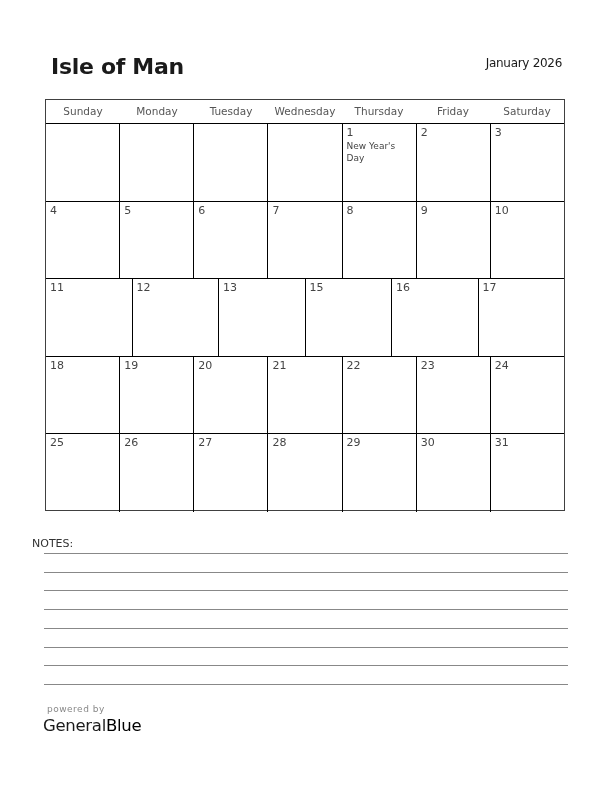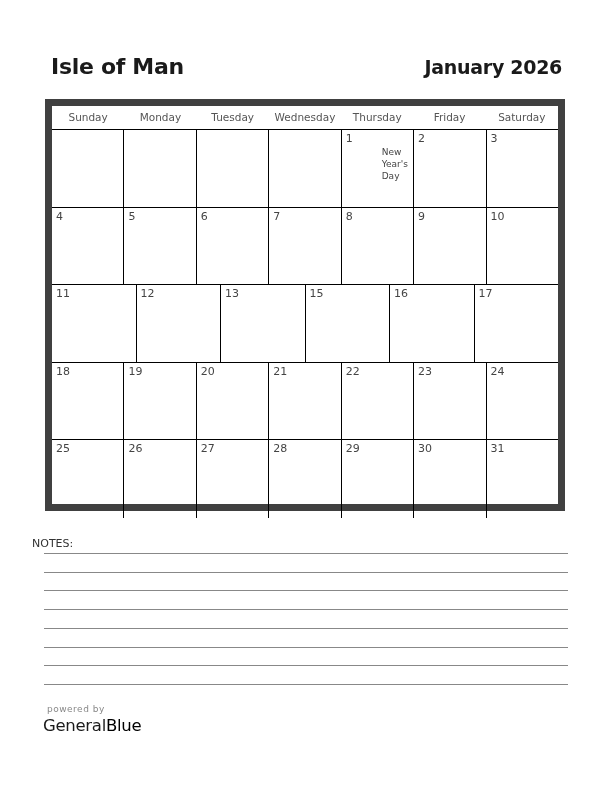--- a/index.html
+++ b/index.html
@@ -1,27 +1,27 @@
 <!DOCTYPE html>
 <html><head>
   <meta charset="utf-8">
   <style>
     html, body { margin: 0; padding: 0; background: #ffffff; }
     body { width: 612px; height: 792px; position: relative; font-family: "DejaVu Sans", sans-serif; color: #222; overflow: hidden; }
     .title { position: absolute; top: 54px; left: 51px; font-size: 22px; font-weight: 700; color: #1a1a1a; letter-spacing: -0.3px; }
-    .month { position: absolute; top: 56px; right: 50px; font-size: 19px; font-weight: 700; color: #1a1a1a; letter-spacing: -0.3px; }
-    .cal { position: absolute; left: 45px; top: 99px; width: 520px; height: 412px; border: 7px solid #404040; box-sizing: border-box; }
+    .month { position: absolute; top: 56px; right: 50px; font-size: 12px; font-weight: 400; color: #1a1a1a; letter-spacing: -0.3px; }
+    .cal { position: absolute; left: 45px; top: 99px; width: 520px; height: 412px; border: 1px solid #404040; box-sizing: border-box; }
     .hdr { display: flex; height: 24px; border-bottom: 1px solid #000; box-sizing: border-box; }
     .hdr div { flex: 1; text-align: center; font-size: 10.5px; color: #555; line-height: 23px; }
     .week { display: flex; height: 77.6px; border-bottom: 1px solid #000; box-sizing: border-box; }
     .week:last-child { border-bottom: none; }
     .cell { flex: 1; border-right: 1px solid #000; box-sizing: border-box; padding: 2px 4px; position: relative; }
     .cell:last-child { border-right: none; }
     .num { font-size: 11px; color: #444; line-height: 13px; }
-    .evt { font-size: 9px; color: #444; line-height: 12px; margin-top: 1px; margin-left: 36px; }
+    .evt { font-size: 9px; color: #444; line-height: 12px; margin-top: 1px; }
     .notes-label { position: absolute; left: 32px; top: 537px; font-size: 11px; color: #333; }
     .nl { position: absolute; left: 44px; width: 524px; height: 1px; background: #888; }
     .powered { position: absolute; left: 47px; top: 704px; font-size: 9px; color: #888; letter-spacing: 0.5px; }
     .brand { position: absolute; left: 43px; top: 716px; font-size: 16.5px; color: #1a1a1a; letter-spacing: -0.3px; }
     .brand .blue { color: #000000; }
   </style>
 </head>
 <body>
 
 <div class="title">Isle of Man</div>

